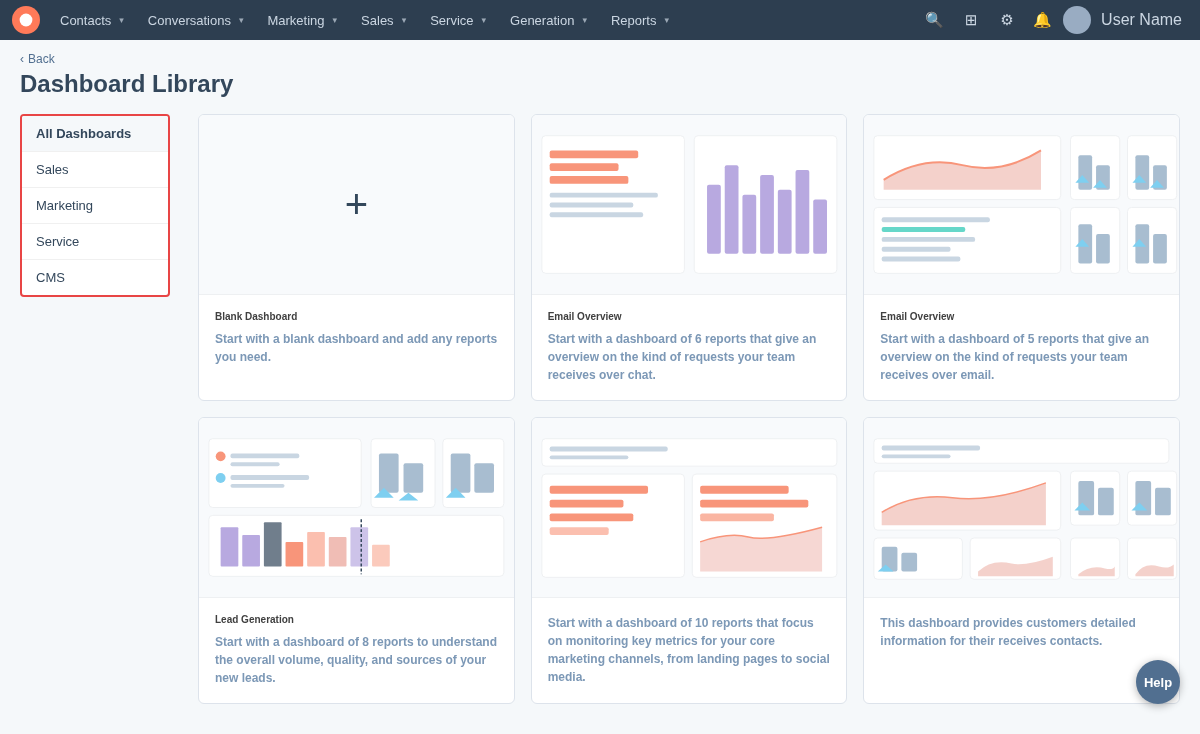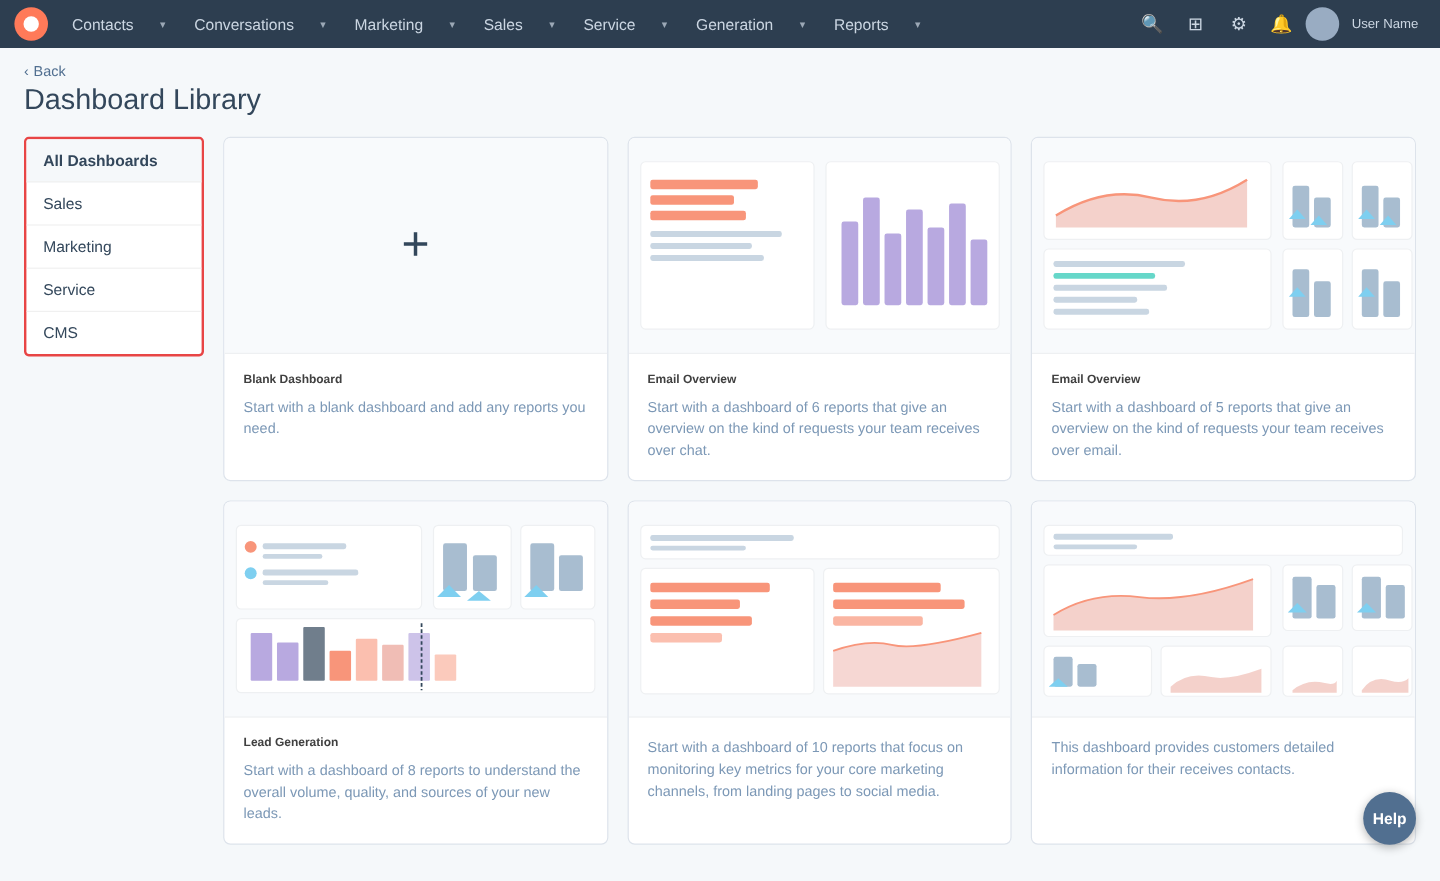--- a/index.html
+++ b/index.html
@@ -24,21 +24,21 @@
       margin-right: 8px;
       flex-shrink: 0;
     }
     .nav-logo svg { width: 16px; height: 16px; fill: white; }
     .nav-items { display: flex; align-items: center; flex: 1; }
     .nav-item {
       color: #cbd6e2;
       font-size: 13px;
       padding: 0 12px;
       height: 40px;
-      display: flex; align-items: center; gap: 22px;
+      display: flex; align-items: center; gap: 8px;
       cursor: pointer;
       white-space: nowrap;
       justify-content: center;
     }
     .nav-chevron { font-size: 9px; opacity: 0.7; }
     .nav-right {
       display: flex; align-items: center; gap: 4px;
       margin-left: auto;
     }
     .nav-icon-btn {
@@ -48,38 +48,38 @@
       cursor: pointer; border-radius: 4px;
       font-size: 15px;
     }
     .nav-avatar {
       width: 28px; height: 28px;
       border-radius: 50%;
       background: #99acc2;
       overflow: hidden;
       cursor: pointer;
     }
-    .nav-user-name { color: #cbd6e2; font-size: 11px; padding: 0 6px; cursor: pointer; }
+    .nav-user-name { color: #cbd6e2; font-size: 16px; padding: 0 6px; cursor: pointer; }
 
     
     .page-container { padding: 0 20px 20px 20px; }
     .back-link {
       display: flex; align-items: center; gap: 4px;
       color: #516f90; font-size: 12px;
       padding: 12px 0 4px 0;
       cursor: pointer;
     }
     .page-title {
-      font-size: 24px; font-weight: 400; color: #33475b;
+      font-size: 24px; font-weight: 700; color: #33475b;
       margin-bottom: 16px;
     }
 
     
     .content-layout {
-      display: flex; gap: 0; align-items: flex-start;
+      display: flex; gap: 12px; align-items: flex-start;
     }
 
     
     .sidebar {
       width: 150px;
       flex-shrink: 0;
       border: 2px solid #e84545;
       border-radius: 4px;
       background: white;
       overflow: hidden;
@@ -113,21 +113,21 @@
     .card-preview {
       height: 180px;
       background: #f8fafc;
       border-bottom: 1px solid #eef0f2;
       display: flex; align-items: center; justify-content: center;
       position: relative;
       overflow: hidden;
     }
     .card-body { padding: 16px; }
     .card-title { font-size: 10px; font-weight: 600; color: #404040; margin-bottom: 8px; }
-    .card-desc { font-size: 12px; color: #7c98b6; line-height: 1.5; }
+    .card-desc { font-size: 12px; color: #7c98b6; line-height: 1.5; font-weight: bold; }
 
     
     .blank-plus {
       font-size: 40px;
       color: #33475b;
       font-weight: 300;
     }
 
     
     .preview-svg { width: 100%; height: 100%; }

